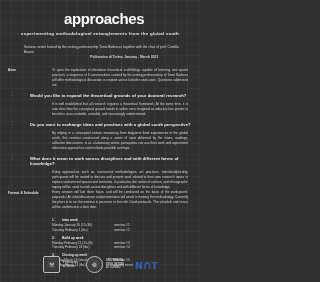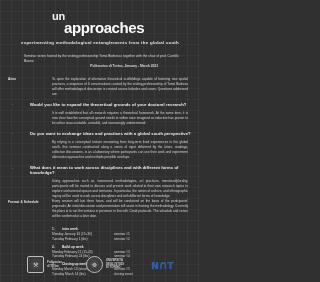--- a/index.html
+++ b/index.html
@@ -70,21 +70,21 @@
   .blk{margin-bottom:3px;}
   .blk-hd{font-size:3.2px;font-weight:700;color:#e9e9e9;margin-bottom:1px;}
   .blk-hd .num{display:inline-block;width:10px;}
   .ln{display:flex;font-size:3.2px;line-height:1.5;color:#d5d5d5;}
   .ln .dt{flex:0 0 62px;}
   .ln .sm{flex:0 0 40px;}
 
   
   .logos{
     position:absolute;left:0;right:0;bottom:9px;
-    display:flex;align-items:center;justify-content:center;gap:24px;
+    display:flex;align-items:center;justify-content:center;gap:8px;
   }
   .logo{display:flex;align-items:center;gap:3px;}
   .crest{
     width:15px;height:15px;border-radius:50%;
     border:1px solid #bdbdbd;
     display:flex;align-items:center;justify-content:center;
     color:#cfcfcf;font-size:6px;font-weight:700;
     background:radial-gradient(circle at 50% 45%, #4b4b4b 0%, #3a3a3a 70%);
   }
   .crest.sq{border-radius:2px;}
@@ -97,21 +97,20 @@
 </style>
 </head>
 <body>
 
 <div class="grid"></div>
 
 <div class="page">
 
   <div class="header">
     <div class="title">
-      <span class="t-un">un</span>
       <span class="t-grounding">approaches</span>
     </div>
     <div class="subtitle">experimenting methodological entanglements from the global south</div>
     <div class="hostline">
       <span class="l1">Seminar series hosted by the visiting professorship Tomá Barbosa i together with the chair of prof. Camillo Boano</span>
       <span class="l2">Politecnico di Torino, January - March 2023</span>
     </div>
   </div>
 
   <div class="body">

